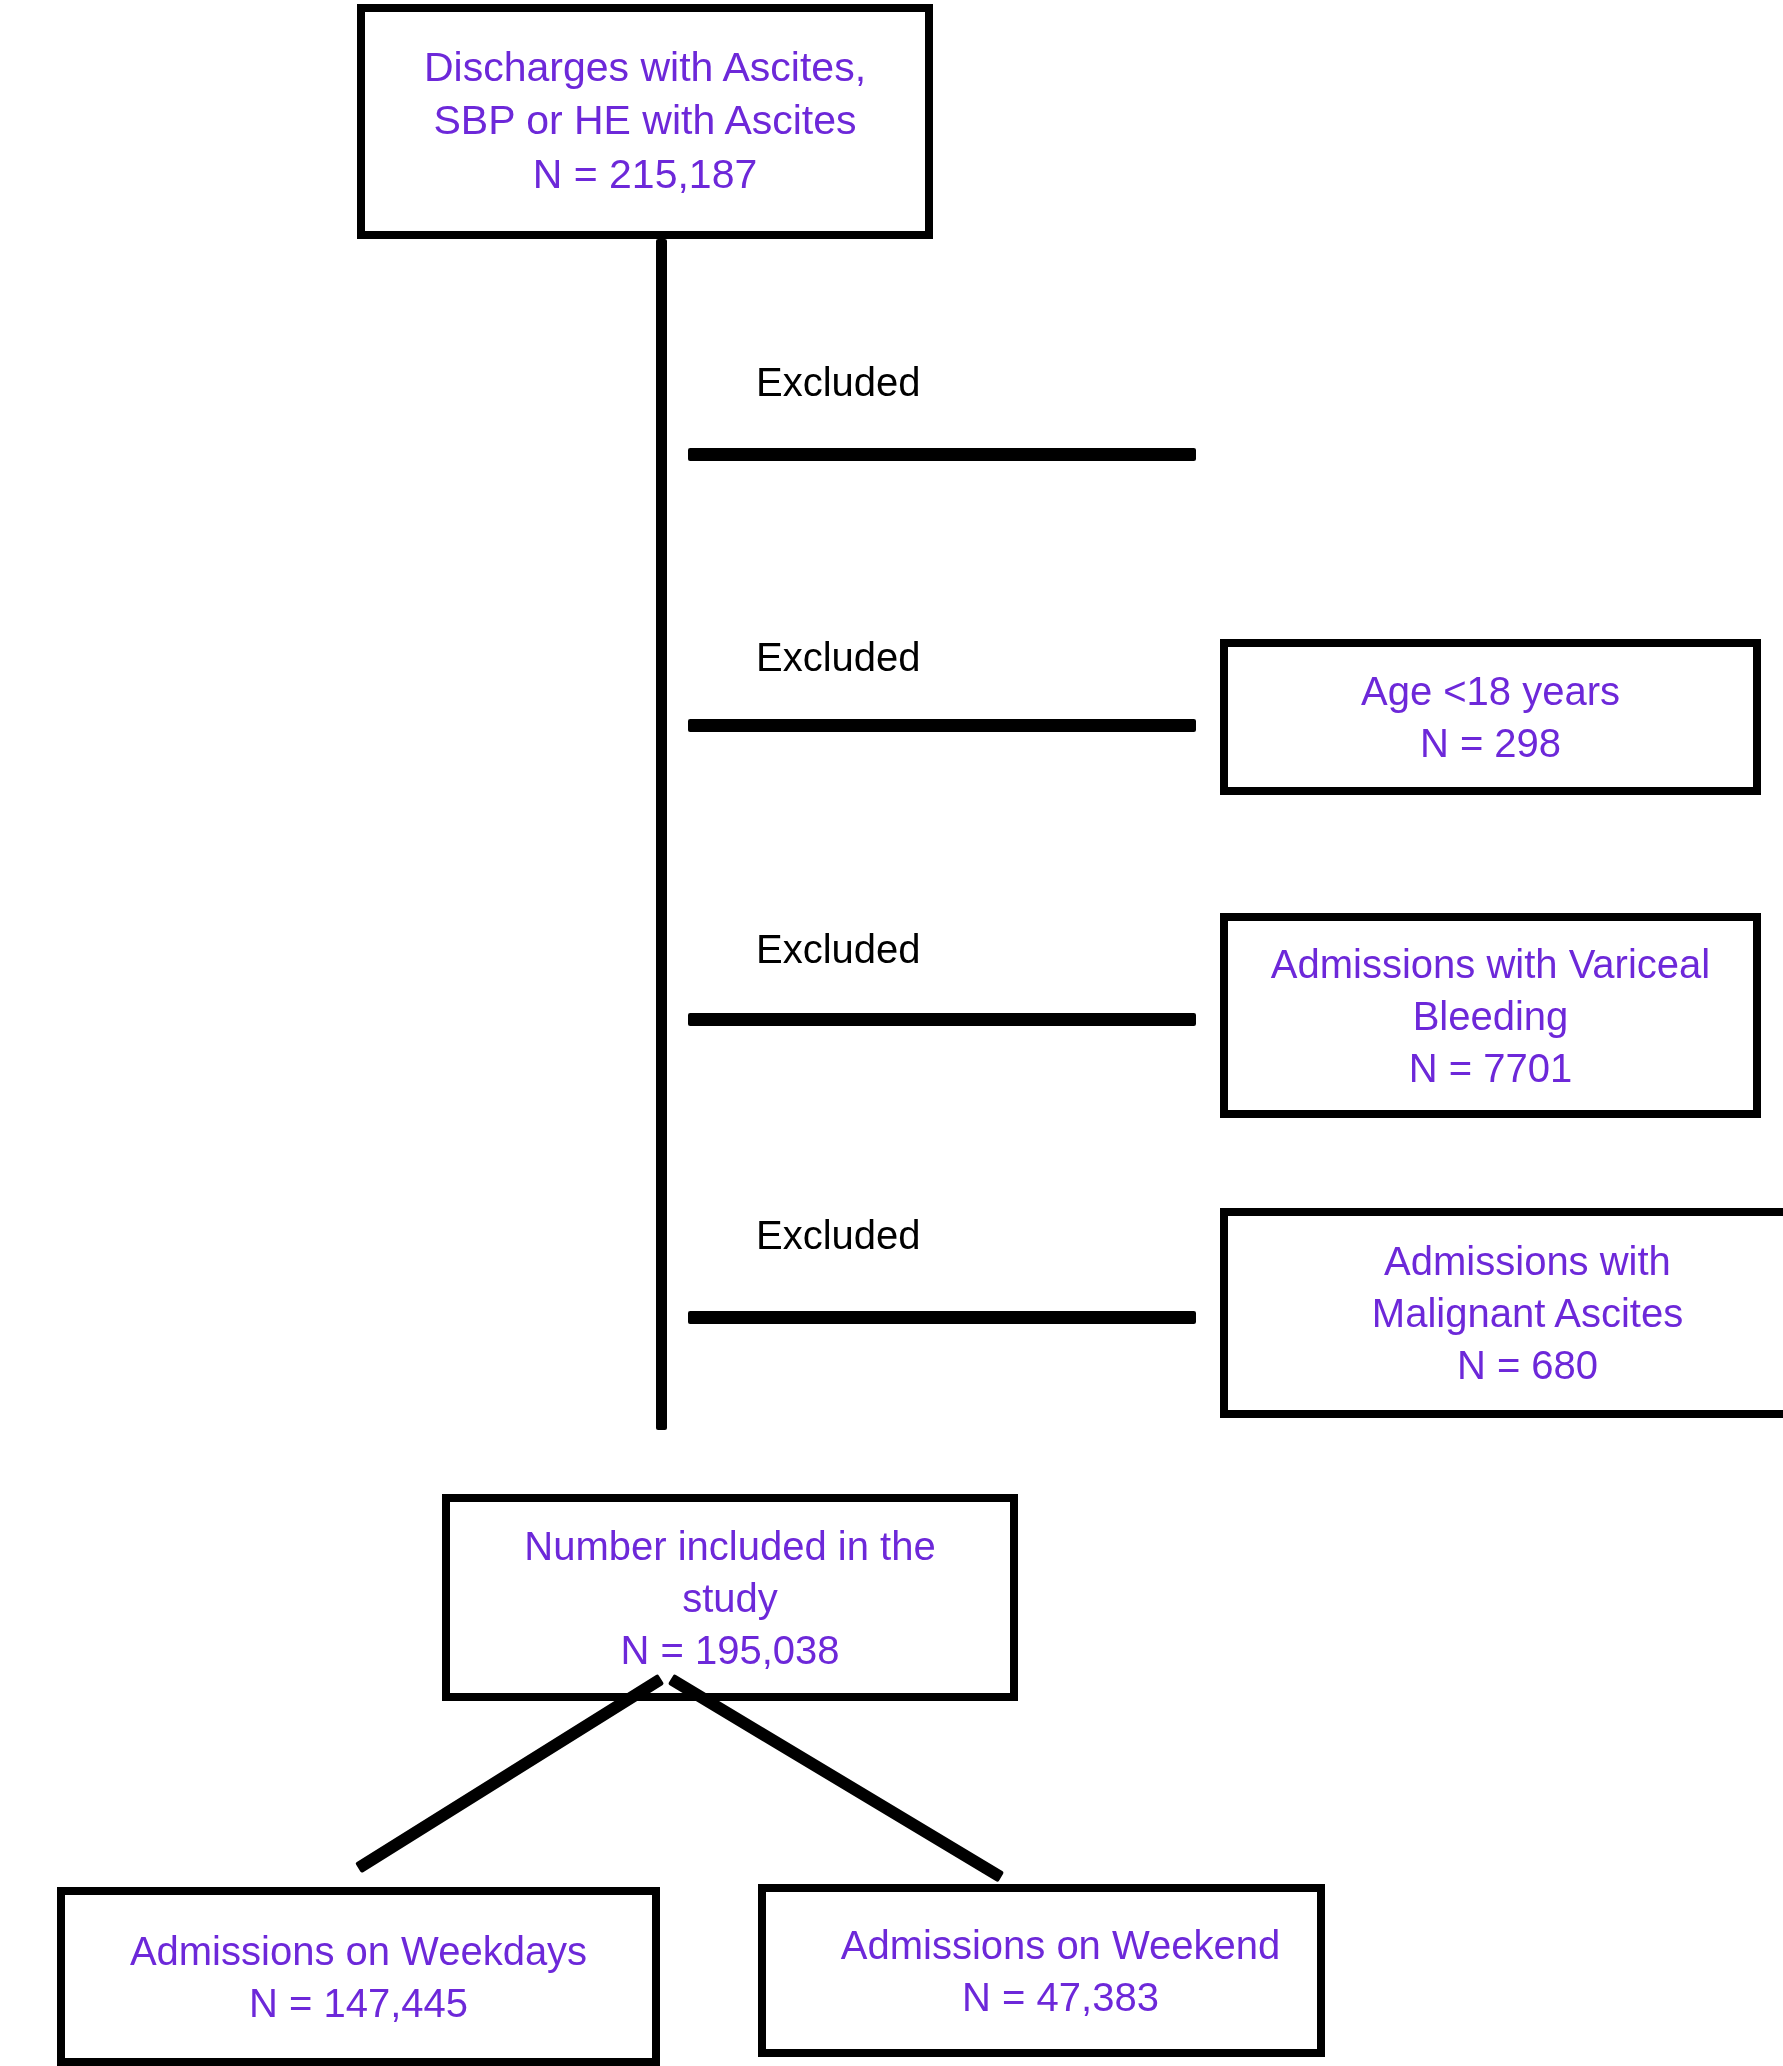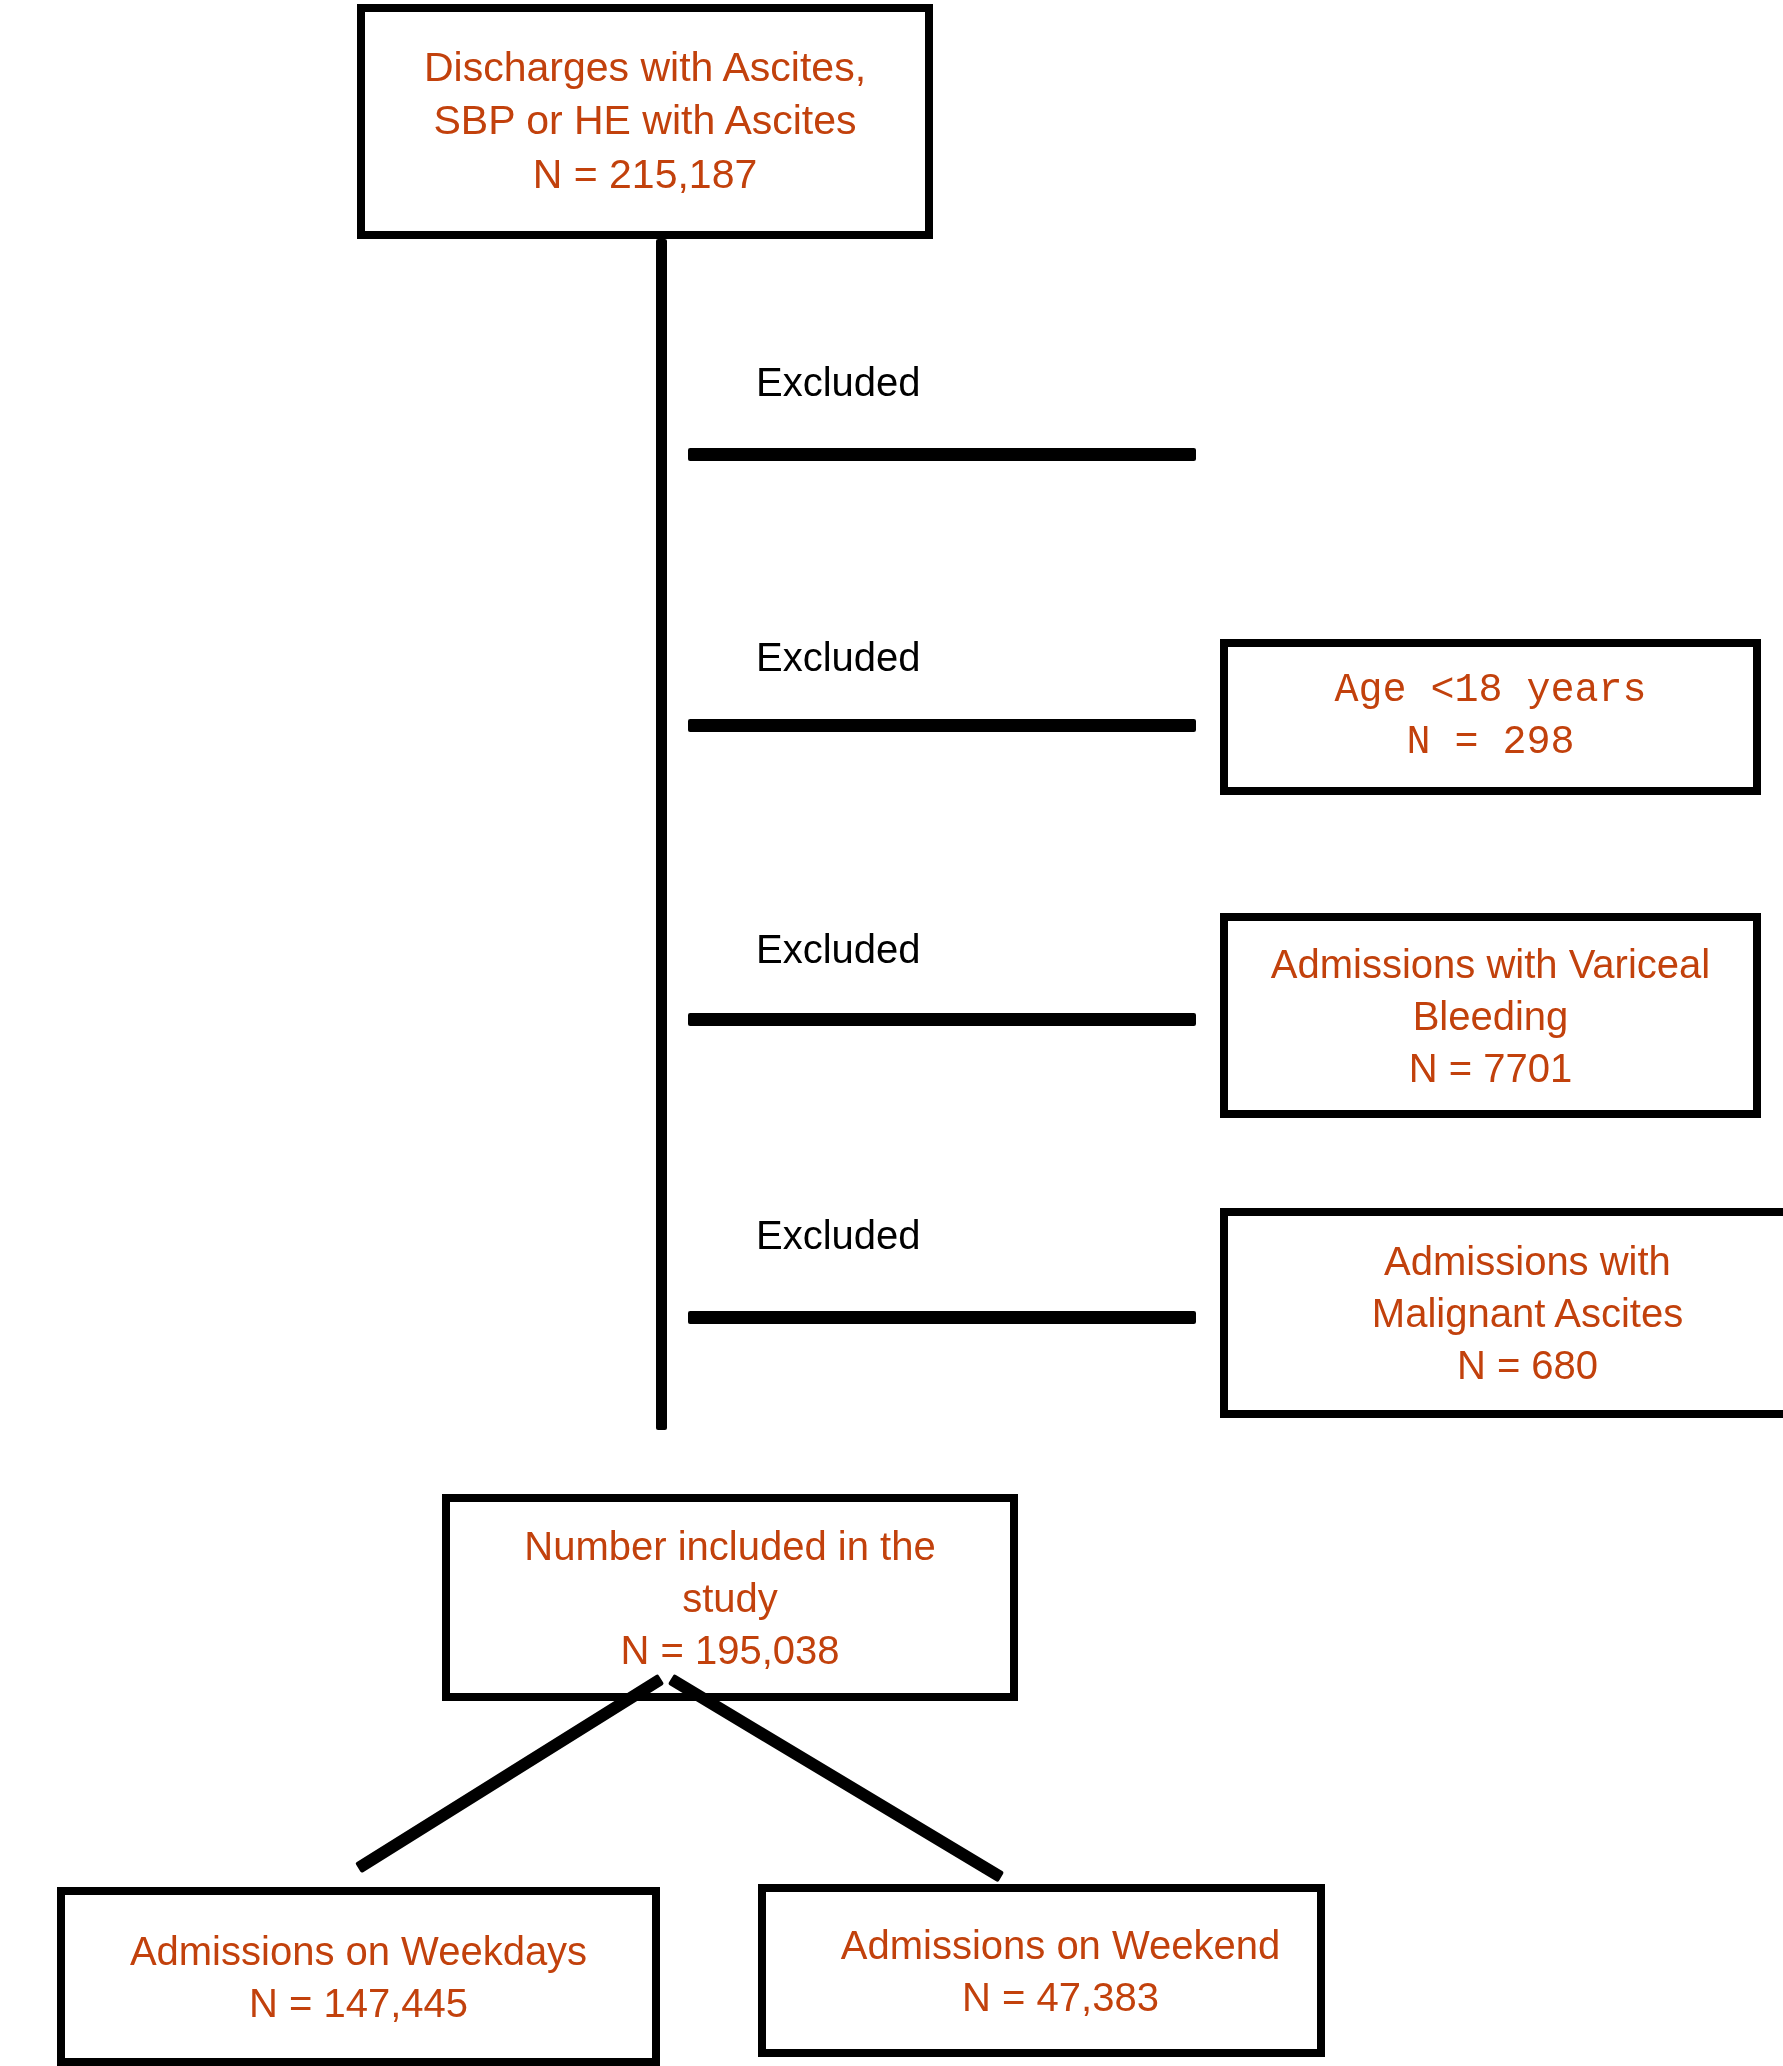--- a/index.html
+++ b/index.html
@@ -19,32 +19,32 @@
   .node {
     position: absolute;
     box-sizing: border-box;
     border: 8.6px solid #000000;
     background: #ffffff;
     display: flex;
     flex-direction: column;
     align-items: center;
     justify-content: center;
     text-align: center;
-    color: #c2410c;
+    color: #6d28d9;
     line-height: 1.30;
     padding: 4.3px 10px;
   }
   .node .line {
     display: block;
     white-space: nowrap;
   }
   
   #node-source        { left: 357px;  top: 3.6px;    width: 576px;  height: 235px; font-size: 41px; }
   #node-elective      { left: 1220px; top: 366px;  width: 541px;  height: 168px; font-size: 40px; }
-  #node-age          { left: 1220px; top: 639px;  width: 541px;  height: 156px; font-size: 40px; font-family: Liberation Mono, monospace; }
+  #node-age          { left: 1220px; top: 639px;  width: 541px;  height: 156px; font-size: 40px; }
   #node-variceal      { left: 1220px; top: 913px; width: 541px;  height: 205px; font-size: 40px; }
   #node-malignant     { left: 1220px; top: 1208px; width: 615px;  height: 210px; font-size: 40px; }
   #node-included      { left: 442px;  top: 1458px; width: 576px;  height: 207px; font-size: 40px; margin-top: 36px; }
   #node-weekday       { left: 13px;   top: 1887px; width: 603px;  height: 179px; font-size: 40px; margin-left: 44px; }
   #node-weekend       { left: 758px; top: 1884px; width: 567px;  height: 173px; font-size: 40px; padding-left: 48px; }
 
   
   .vline {
     position: absolute;
     background: #000000;

